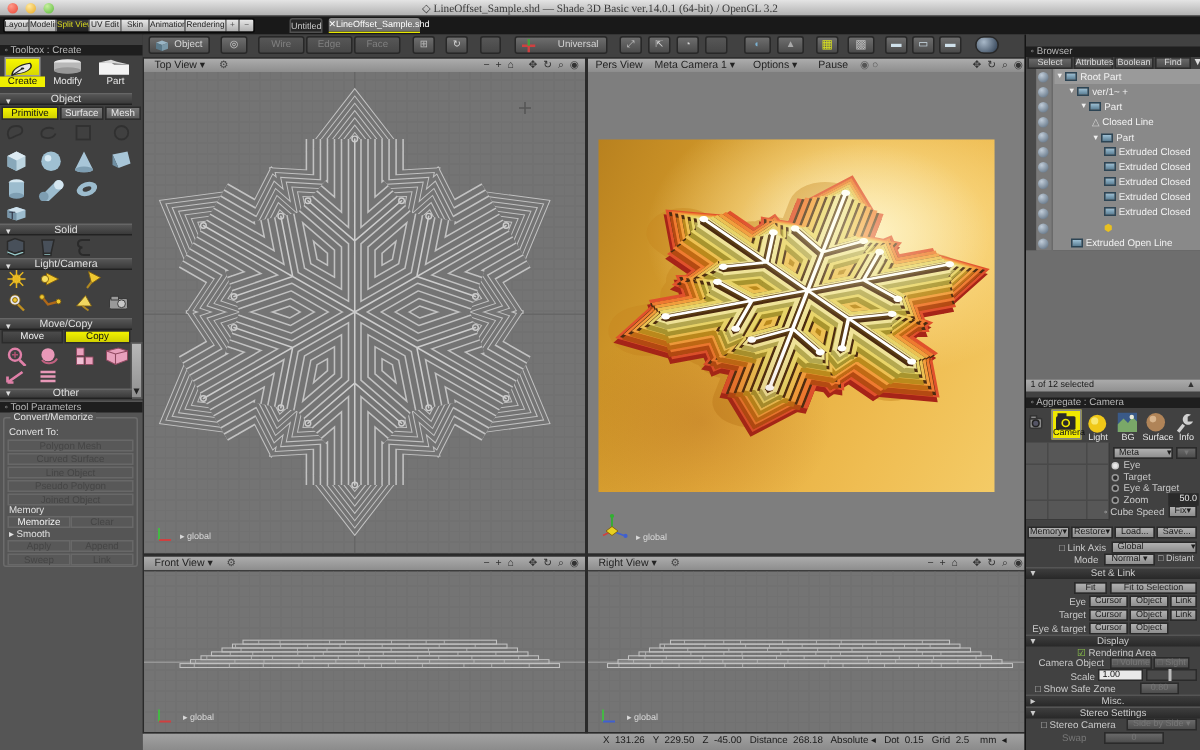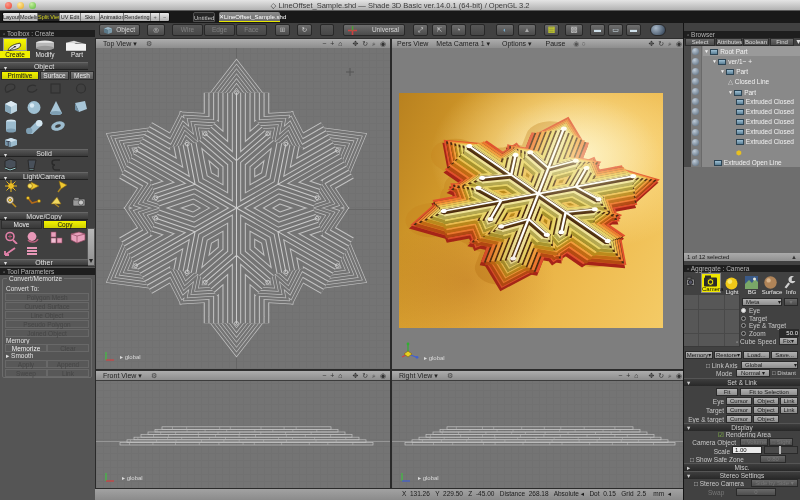--- a/index.html
+++ b/index.html
@@ -1,20 +1,20 @@
 <!DOCTYPE html>
 <html><head><meta charset="utf-8">
 <style>
 *{margin:0;padding:0;box-sizing:border-box;}
 html,body{width:800px;height:500px;overflow:hidden;background:#3c3c3c;
  font-family:"Liberation Sans",sans-serif;}
 .abs{position:absolute;}
 #app{position:relative;width:800px;height:500px;}
 #titlebar{left:0;top:0;width:800px;height:11px;
- background:linear-gradient(#e4e4e4,#b2b2b2);border-bottom:1px solid #5a5a5a;}
+ background:linear-gradient(#e4e4e4,#b2b2b2);border-bottom:1px solid #5a5a5a;font-family:Liberation Serif, serif;}
 .tl{position:absolute;top:2px;width:7px;height:7px;border-radius:50%;}
 #title-text{position:absolute;top:1px;left:0;width:800px;text-align:center;
  font-size:7.5px;color:#3a3a3a;}
 #tabrow{left:0;top:11px;width:800px;height:12px;background:#191919;}
 .wtabs{position:absolute;left:2px;top:1px;height:10px;display:flex;
  border-radius:2px;overflow:hidden;border:1px solid #0a0a0a;}
 .wtab{height:100%;font-size:5.5px;color:#1e1e1e;line-height:9px;text-align:center;overflow:hidden;white-space:nowrap;
  background:linear-gradient(#e8e8e8,#aeaeae);border-right:1px solid #787878;}
 .wtab.on{background:linear-gradient(#3a3a3a,#222);color:#d8d820;}
 .ftab{position:absolute;top:1px;height:10px;font-size:6.5px;line-height:10px;

